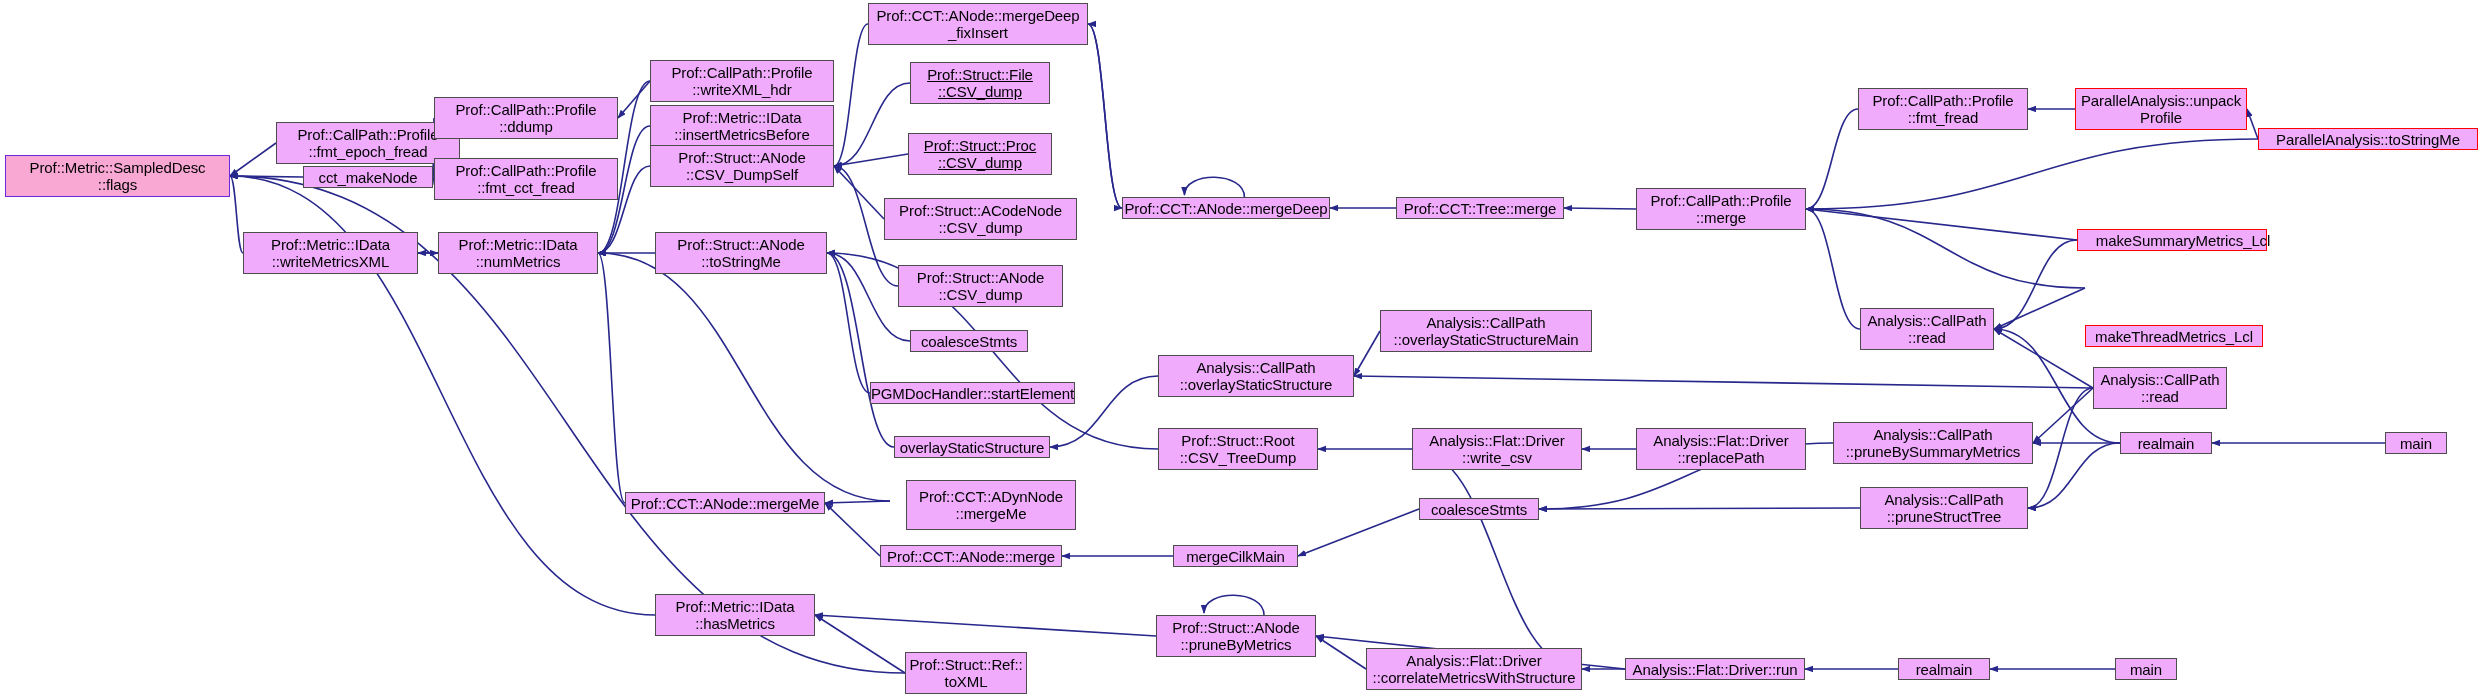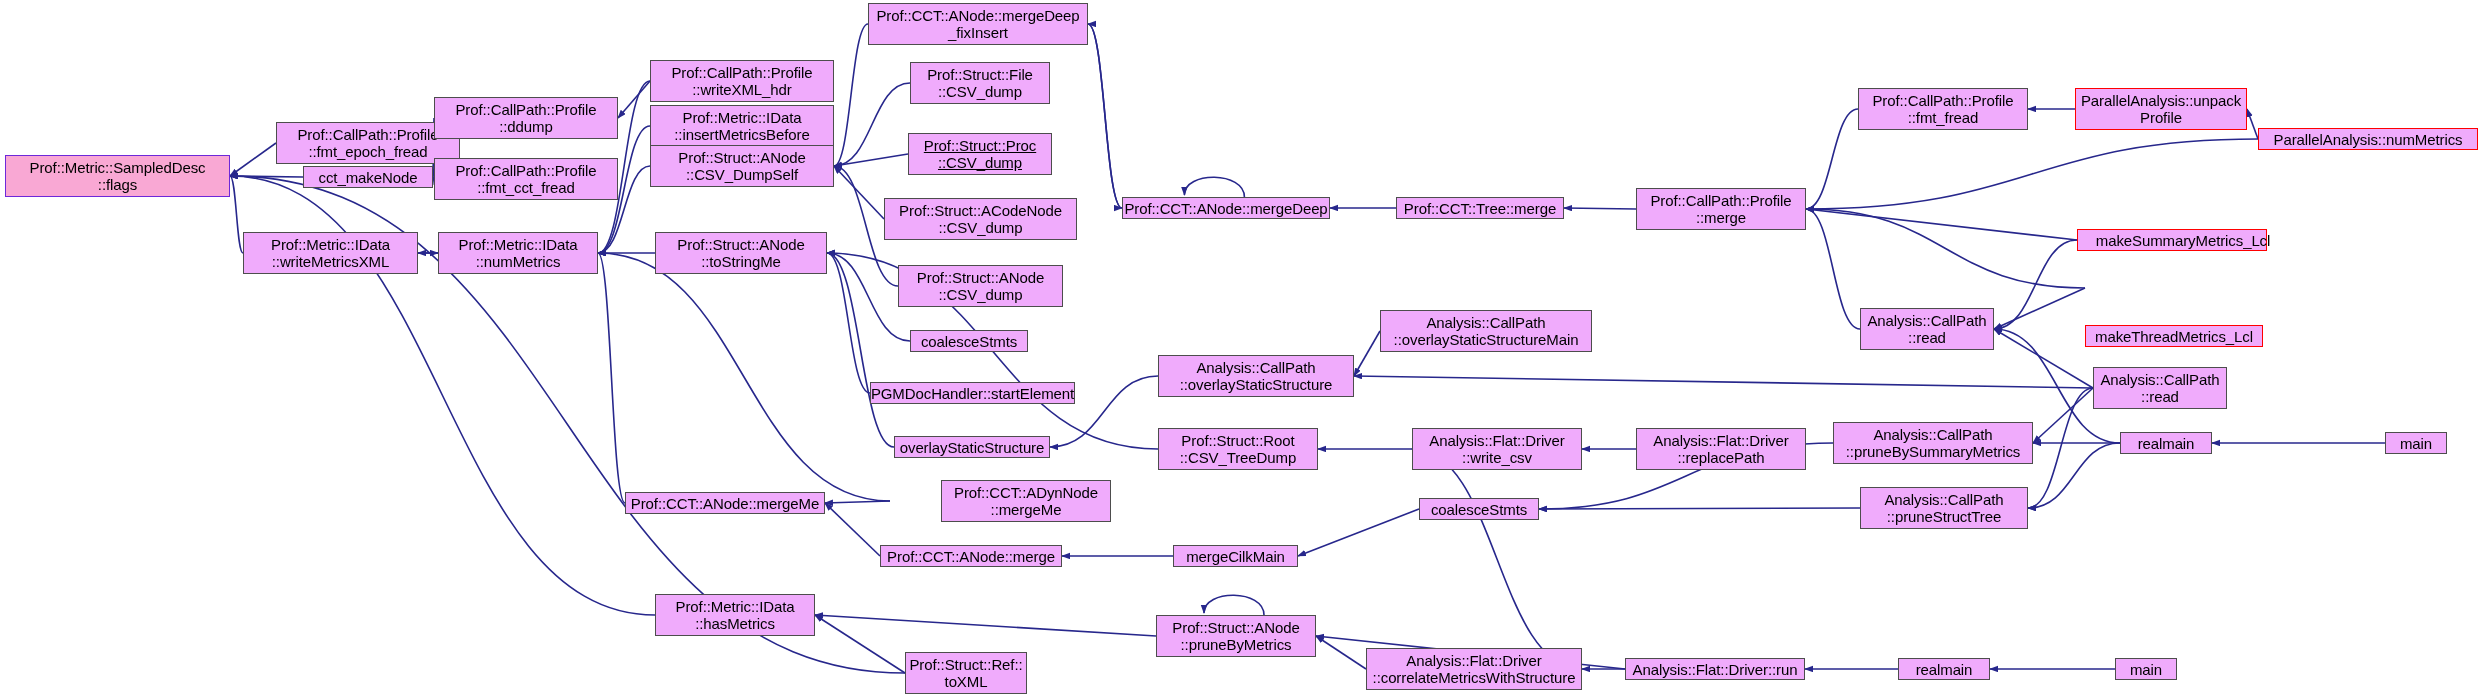--- a/index.html
+++ b/index.html
@@ -130,50 +130,50 @@
       <div class="node" style="left: 650px; top: 105px; width: 184px; height: 42px;">Prof::Metric::IData
 ::insertMetricsBefore</div>
       <div class="node" style="left: 650px; top: 145px; width: 184px; height: 42px;">Prof::Struct::ANode
 ::CSV_DumpSelf</div>
       <div class="node" style="left: 243px; top: 232px; width: 175px; height: 42px;">Prof::Metric::IData
 ::writeMetricsXML</div>
       <div class="node" style="left: 438px; top: 232px; width: 160px; height: 42px;">Prof::Metric::IData
 ::numMetrics</div>
       <div class="node" style="left: 655px; top: 232px; width: 172px; height: 42px;">Prof::Struct::ANode
 ::toStringMe</div>
-      <div class="node" style="left: 910px; top: 62px; width: 140px; height: 42px;">Prof::Struct::File
+      <div class="node" style="left: 910px; top: 62px; width: 140px; height: 42px; text-decoration: underline;">Prof::Struct::File
 ::CSV_dump</div>
       <div class="node" style="left: 908px; top: 133px; width: 144px; height: 42px; text-decoration: underline;">Prof::Struct::Proc
 ::CSV_dump</div>
       <div class="node" style="left: 884px; top: 198px; width: 193px; height: 42px;">Prof::Struct::ACodeNode
 ::CSV_dump</div>
       <div class="node" style="left: 898px; top: 265px; width: 165px; height: 42px;">Prof::Struct::ANode
 ::CSV_dump</div>
       <div class="node" style="left: 910px; top: 330px; width: 118px; height: 22px;">coalesceStmts</div>
       <div class="node" style="left: 870px; top: 382px; width: 205px; height: 22px;">PGMDocHandler::startElement</div>
       <div class="node" style="left: 894px; top: 436px; width: 156px; height: 22px;">overlayStaticStructure</div>
       <div class="node" style="left: 625px; top: 492px; width: 200px; height: 22px;">Prof::CCT::ANode::mergeMe</div>
-      <div class="node" style="left: 941px; top: 480px; width: 170px; height: 42px;">Prof::CCT::ADynNode
+      <div class="node" style="left: 906px; top: 480px; width: 170px; height: 50px;">Prof::CCT::ADynNode
 ::mergeMe</div>
       <div class="node" style="left: 880px; top: 545px; width: 182px; height: 22px; text-align: center;">Prof::CCT::ANode::merge</div>
       <div class="node" style="left: 655px; top: 594px; width: 160px; height: 42px;">Prof::Metric::IData
 ::hasMetrics</div>
       <div class="node" style="left: 905px; top: 652px; width: 122px; height: 42px;">Prof::Struct::Ref::
 toXML</div>
       <div class="node" style="left: 868px; top: 3px; width: 220px; height: 42px;">Prof::CCT::ANode::mergeDeep
 _fixInsert</div>
       <div class="node" style="left: 1122px; top: 197px; width: 208px; height: 22px;">Prof::CCT::ANode::mergeDeep</div>
       <div class="node" style="left: 1396px; top: 197px; width: 168px; height: 22px;">Prof::CCT::Tree::merge</div>
       <div class="node" style="left: 1636px; top: 188px; width: 170px; height: 42px;">Prof::CallPath::Profile
 ::merge</div>
       <div class="node" style="left: 1858px; top: 88px; width: 170px; height: 42px;">Prof::CallPath::Profile
 ::fmt_fread</div>
       <div class="node red" style="left: 2075px; top: 88px; width: 172px; height: 42px;">ParallelAnalysis::unpack
 Profile</div>
-      <div class="node red" style="left: 2258px; top: 128px; width: 220px; height: 22px;">ParallelAnalysis::numMetrics</div>
+      <div class="node red" style="left: 2258px; top: 128px; width: 220px; height: 22px;">ParallelAnalysis::toStringMe</div>
       <div class="node red" style="left: 2077px; top: 229px; width: 190px; height: 22px; padding-left: 25px;">makeSummaryMetrics_Lcl</div>
       <div class="node red" style="left: 2085px; top: 277px; width: 178px; height: 22px; margin-top: 48px;">makeThreadMetrics_Lcl</div>
       <div class="node" style="left: 1860px; top: 308px; width: 134px; height: 42px;">Analysis::CallPath
 ::read</div>
       <div class="node" style="left: 2093px; top: 367px; width: 134px; height: 42px;">Analysis::CallPath
 ::read</div>
       <div class="node" style="left: 1380px; top: 310px; width: 212px; height: 42px;">Analysis::CallPath
 ::overlayStaticStructureMain</div>
       <div class="node" style="left: 1158px; top: 355px; width: 196px; height: 42px;">Analysis::CallPath
 ::overlayStaticStructure</div>

